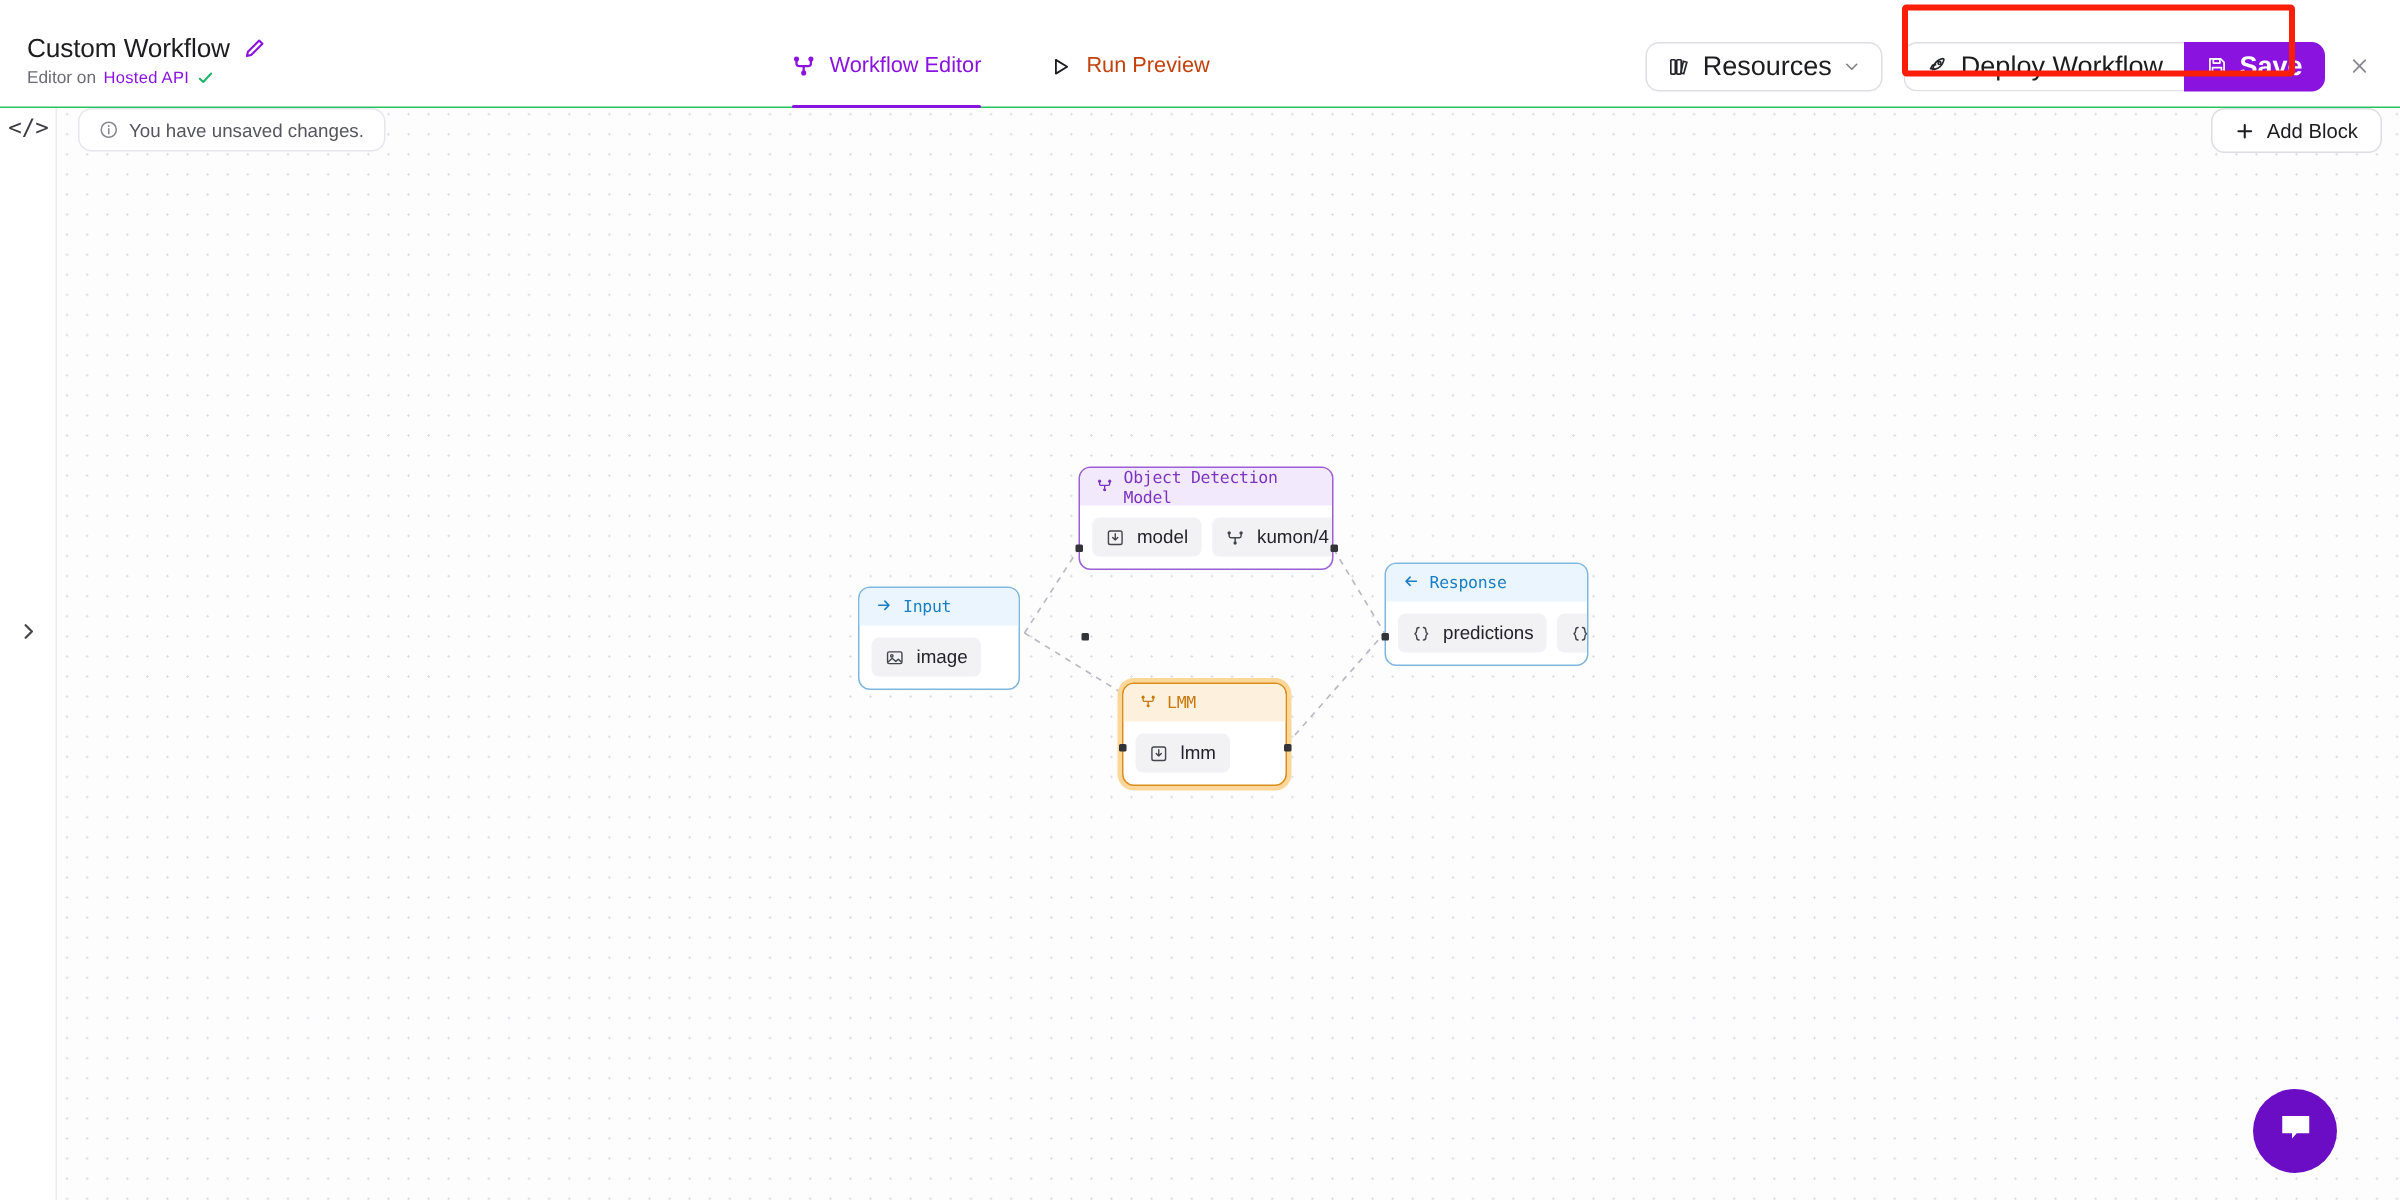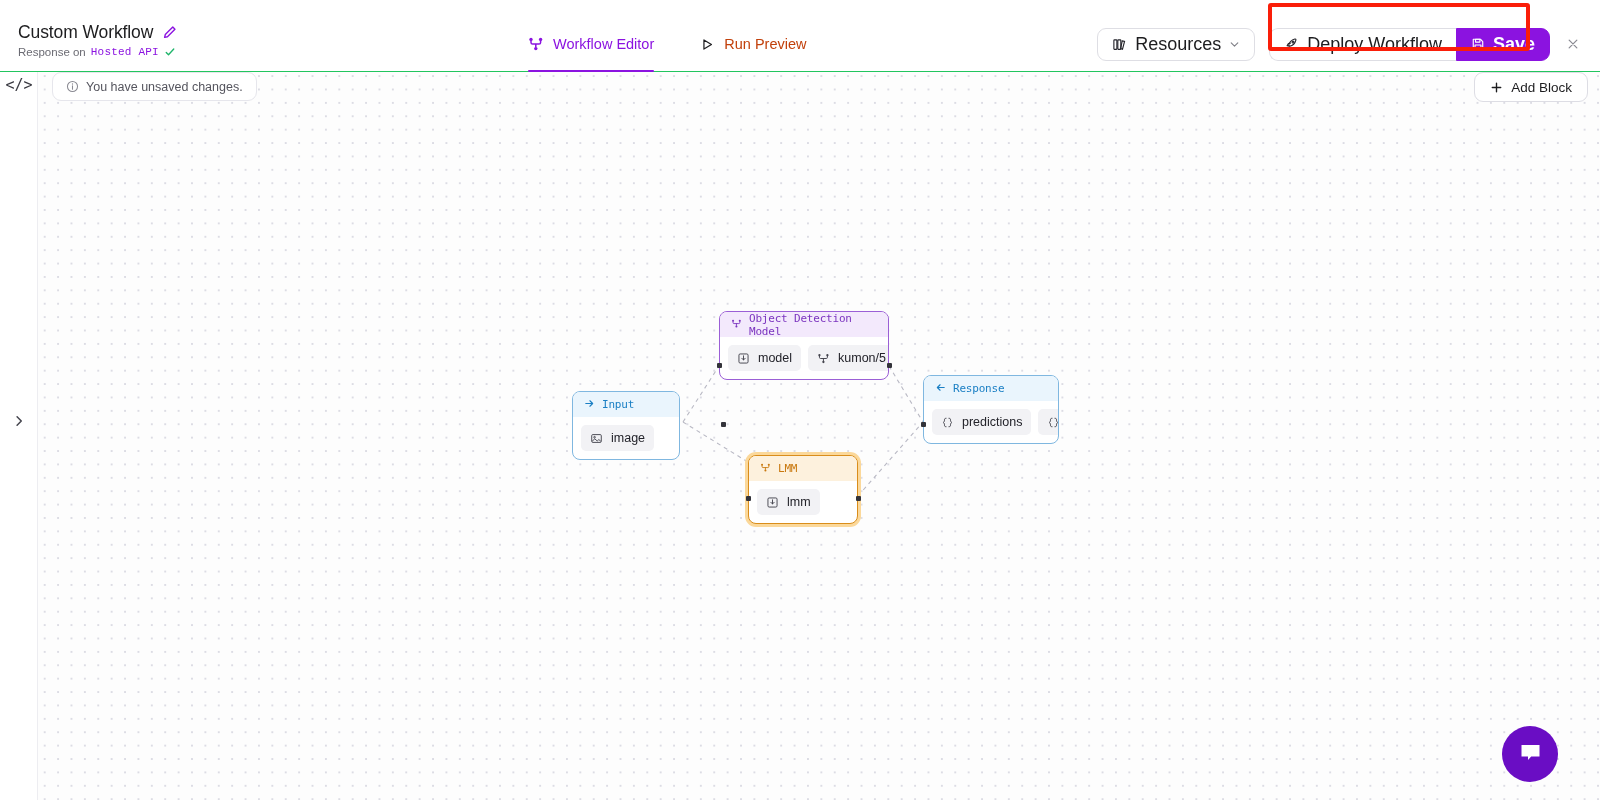--- a/index.html
+++ b/index.html
@@ -22,21 +22,21 @@
   .title-block { position: absolute; left: 18px; top: 6px; }
   .title-row { display: flex; align-items: center; gap: 9px; }
   .wf-title {
     font-size: 17.5px; color: #1d1d1f; letter-spacing: -0.1px;
   }
   .pencil-icon { display: block; width: 15px; height: 15px; cursor: pointer; }
   .subtitle-row {
     display: flex; align-items: center; gap: 5px;
     margin-top: 3px; font-size: 11.5px; color: #6b6b73;
   }
-  .mono { font-family: Liberation Mono, monospace; }
+  .mono { font-family: Liberation Sans, sans-serif; }
   .hosted { color: #8b13e0; font-size: 11px; letter-spacing: 0.2px; }
   .check-icon { width: 12px; height: 12px; display: block; }
 
   
   .tabs {
     position: absolute; left: 528px; top: 0;
     height: 56px; display: flex; align-items: center; gap: 46px;
   }
   .tab {
     display: flex; align-items: center; gap: 9px;
@@ -197,21 +197,21 @@
     <div class="title-block">
       <div class="title-row">
         <span class="wf-title">Custom Workflow</span>
         <span class="pencil-icon">
           <svg width="15" height="15" viewBox="0 0 16 16" fill="none" stroke="#8b13e0" stroke-width="1.5" stroke-linecap="round" stroke-linejoin="round">
             <path d="M11.5 2.2l2.3 2.3-8 8-3 .7.7-3z"></path>
           </svg>
         </span>
       </div>
       <div class="subtitle-row">
-        <span>Response on</span>
+        <span>Editor on</span>
         <span class="mono hosted">Hosted API</span>
         <span class="check-icon">
           <svg width="12" height="12" viewBox="0 0 16 16" fill="none" stroke="#1fb56b" stroke-width="1.8" stroke-linecap="round" stroke-linejoin="round">
             <path d="M3 8.6l3 3 7-7.6"></path>
           </svg>
         </span>
       </div>
     </div>
 
     <div class="tabs">
@@ -373,21 +373,21 @@
         </div>
         <div class="node-row">
           <span>
             <svg width="13" height="13" viewBox="0 0 16 16" fill="none" stroke="#44444d" stroke-width="1.2" stroke-linecap="round">
               <circle cx="3" cy="4" r="1.4" fill="#44444d" stroke="none"></circle>
               <circle cx="12.8" cy="4" r="1.4" fill="#44444d" stroke="none"></circle>
               <circle cx="7.9" cy="12.3" r="1.4" fill="#44444d" stroke="none"></circle>
               <path d="M3 5.3v1.3a1.4 1.4 0 001.4 1.4h7a1.4 1.4 0 001.4-1.4V5.3M7.9 8v2.9"></path>
             </svg>
           </span>
-          <span>kumon/5</span>
+          <span>kumon/4</span>
         </div>
       </div>
     </div>
     <div class="handle" style="left:679px; top:307px;"></div>
     <div class="handle" style="left:849px; top:307px;"></div>
 
     <div class="node node-lmm" style="left:710px; top:399px; width:110px;">
       <div class="node-head">
         <span>
           <svg width="11" height="11" viewBox="0 0 16 16" fill="none" stroke="#c9790f" stroke-width="1.3" stroke-linecap="round">

